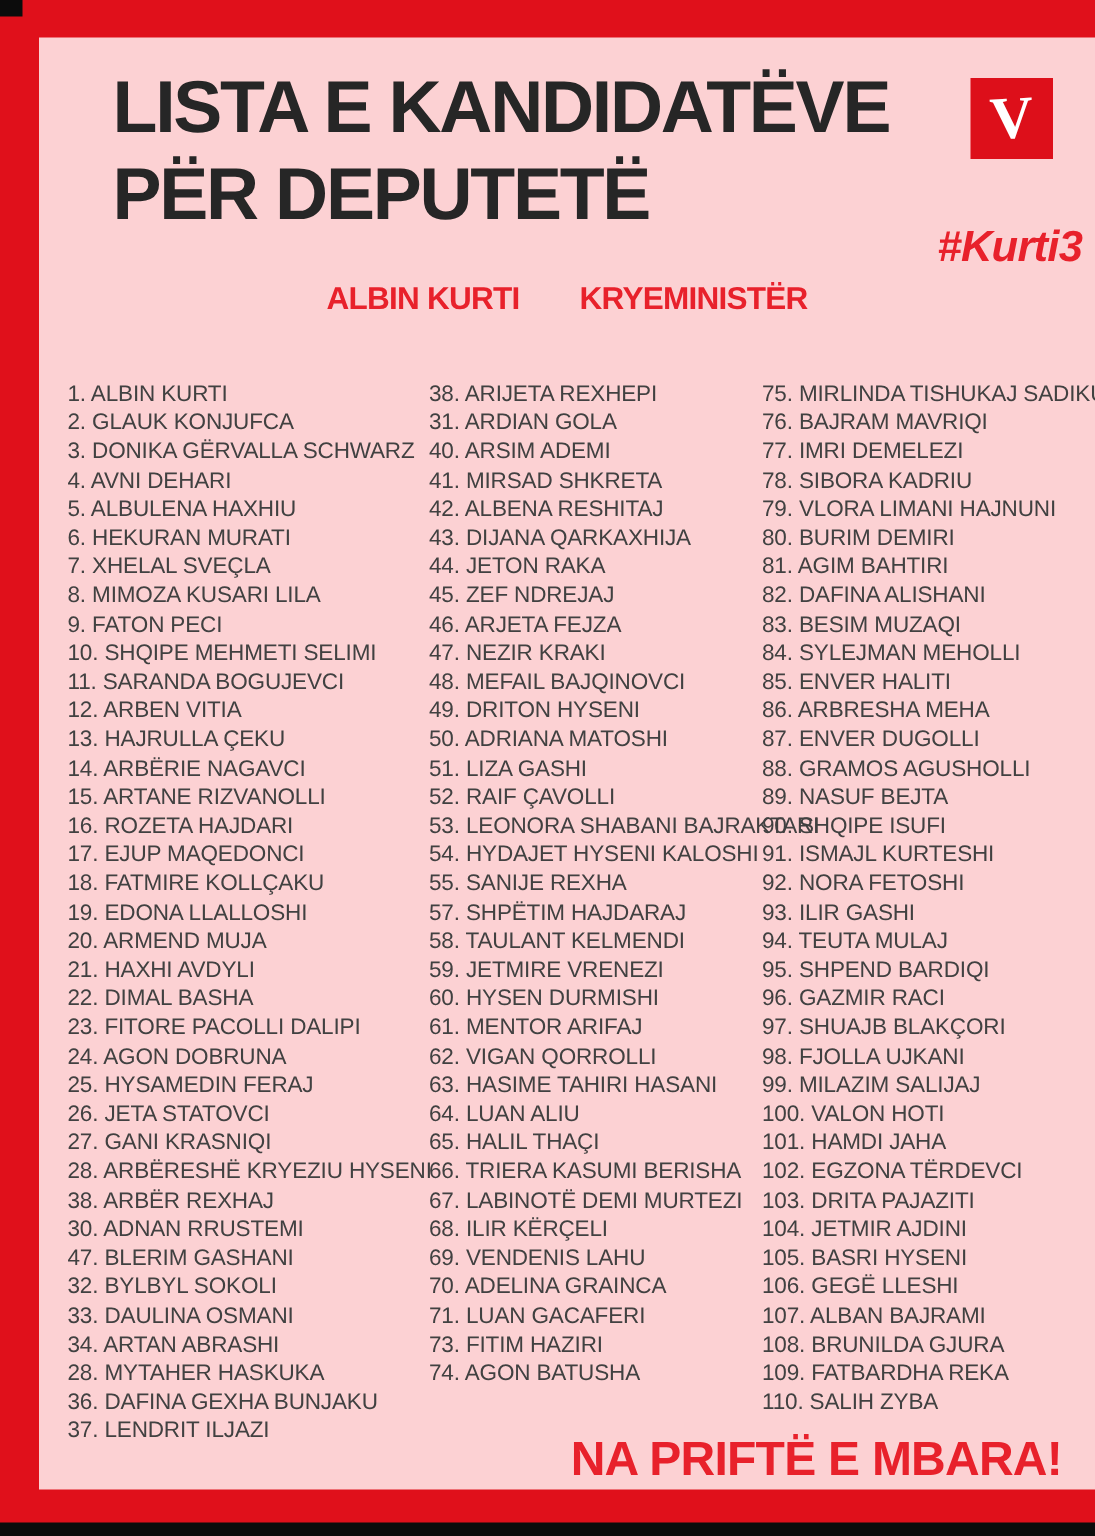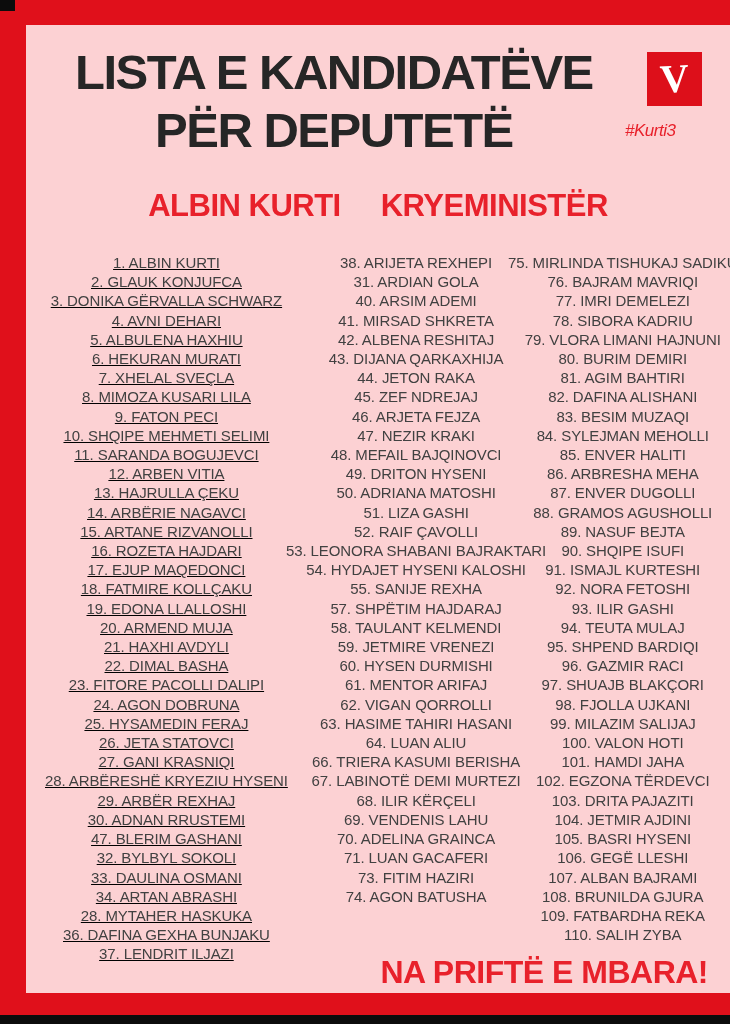--- a/index.html
+++ b/index.html
@@ -6,51 +6,50 @@
   .poster{
     position:relative;width:730px;height:1024px;overflow:hidden;
     background:var(--frame-red,#e0101b);
     font-family:"Liberation Sans",sans-serif;
   }
   .black-notch{position:absolute;top:0;left:0;width:15px;height:11px;background:#0c0c0c;}
   .bottom-black{position:absolute;left:0;bottom:0;width:100%;height:9px;background:#0c0c0c;}
   .panel{
     position:absolute;left:26px;top:25px;right:0;bottom:31px;
     background:var(--background-pink,#fcd1d3);
-    text-align:center;
   }
   .title{
     position:absolute;left:49px;top:18px;margin:0;
     font-size:49px;line-height:58px;font-weight:bold;
     letter-spacing:-1.5px;color:var(--title-black,#262626);
     white-space:pre-line;
   }
   .logo{
     position:absolute;left:621px;top:27px;width:55px;height:54px;
     background:var(--logo-red,#dd0f1a);
     display:flex;align-items:center;justify-content:center;
   }
   .logo span{
     font-family:"Liberation Serif",serif;font-weight:bold;
     font-size:40px;color:var(--logo-white,#ffffff);
     transform:rotate(-3deg);line-height:1;
   }
   .hashtag{
-    position:absolute;left:599px;top:96px;
-    font-size:17px;font-weight:normal;font-style:italic;
+    position:absolute;left:599px;top:124px;
+    font-size:29px;font-weight:bold;font-style:italic;
     letter-spacing:-0.5px;color:var(--accent-red,#e8212b);
   }
   .subtitle{
     position:absolute;left:0;right:0;top:163px;
     display:flex;justify-content:center;gap:40px;
-    font-size:31px;font-weight:bold;letter-spacing:-0.5px;
+    font-size:21px;font-weight:bold;letter-spacing:-0.5px;
     color:var(--accent-red,#e8212b);
   }
   .col{position:absolute;top:228px;white-space:nowrap;}
-  .col1{left:19px;text-decoration:underline;} .col2{left:260px;} .col3{left:482px;}
+  .col1{left:19px;} .col2{left:260px;} .col3{left:482px;}
   .row{
     font-size:15px;line-height:19.2px;letter-spacing:-0.1px;
     color:var(--list-text,#414141);
   }
   .slogan{
     position:absolute;right:22px;bottom:2px;
     font-size:32px;font-weight:bold;letter-spacing:-0.5px;
     color:var(--accent-red,#e8212b);
   }
 </style>
@@ -98,21 +97,21 @@
         <div class="row">19. EDONA LLALLOSHI</div>
         <div class="row">20. ARMEND MUJA</div>
         <div class="row">21. HAXHI AVDYLI</div>
         <div class="row">22. DIMAL BASHA</div>
         <div class="row">23. FITORE PACOLLI DALIPI</div>
         <div class="row">24. AGON DOBRUNA</div>
         <div class="row">25. HYSAMEDIN FERAJ</div>
         <div class="row">26. JETA STATOVCI</div>
         <div class="row">27. GANI KRASNIQI</div>
         <div class="row">28. ARBËRESHË KRYEZIU HYSENI</div>
-        <div class="row">29. ARBËR REXHAJ</div>
+        <div class="row">38. ARBËR REXHAJ</div>
         <div class="row">30. ADNAN RRUSTEMI</div>
         <div class="row">47. BLERIM GASHANI</div>
         <div class="row">32. BYLBYL SOKOLI</div>
         <div class="row">33. DAULINA OSMANI</div>
         <div class="row">34. ARTAN ABRASHI</div>
         <div class="row">28. MYTAHER HASKUKA</div>
         <div class="row">36. DAFINA GEXHA BUNJAKU</div>
         <div class="row">37. LENDRIT ILJAZI</div>
       </div>
     <div class="col col2">
@@ -135,20 +134,21 @@
         <div class="row">54. HYDAJET HYSENI KALOSHI</div>
         <div class="row">55. SANIJE REXHA</div>
         <div class="row">57. SHPËTIM HAJDARAJ</div>
         <div class="row">58. TAULANT KELMENDI</div>
         <div class="row">59. JETMIRE VRENEZI</div>
         <div class="row">60. HYSEN DURMISHI</div>
         <div class="row">61. MENTOR ARIFAJ</div>
         <div class="row">62. VIGAN QORROLLI</div>
         <div class="row">63. HASIME TAHIRI HASANI</div>
         <div class="row">64. LUAN ALIU</div>
+        <div class="row">65. HALIL THAÇI</div>
         <div class="row">66. TRIERA KASUMI BERISHA</div>
         <div class="row">67. LABINOTË DEMI MURTEZI</div>
         <div class="row">68. ILIR KËRÇELI</div>
         <div class="row">69. VENDENIS LAHU</div>
         <div class="row">70. ADELINA GRAINCA</div>
         <div class="row">71. LUAN GACAFERI</div>
         <div class="row">73. FITIM HAZIRI</div>
         <div class="row">74. AGON BATUSHA</div>
       </div>
     <div class="col col3">

